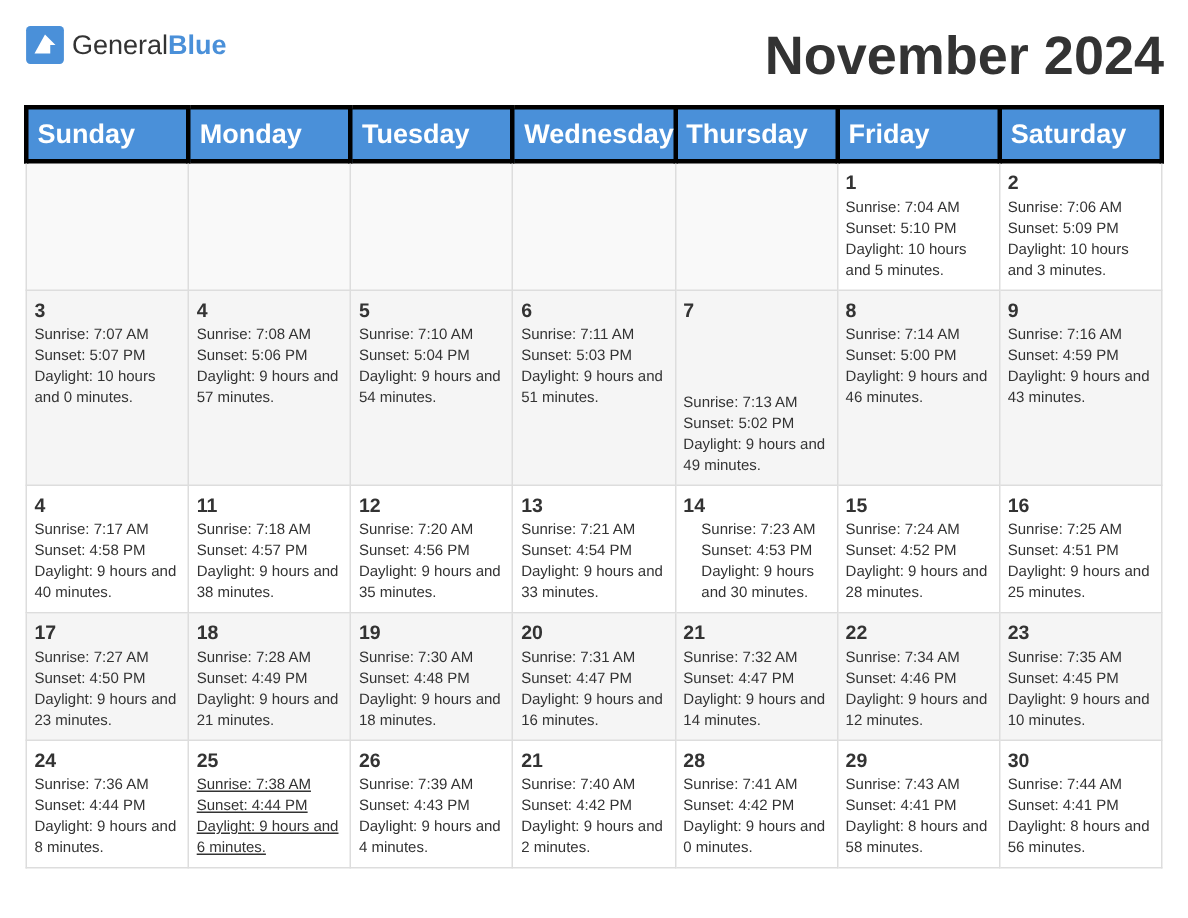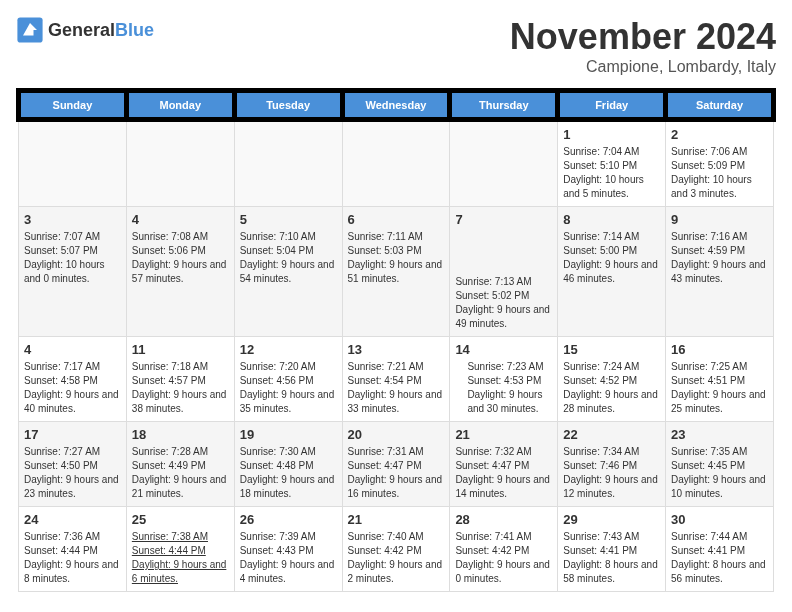--- a/index.html
+++ b/index.html
@@ -16,21 +16,21 @@
       align-items: flex-start;
       margin-bottom: 12px;
     }
     .logo {
       display: flex;
       align-items: center;
       gap: 4px;
     }
     .logo-text-general {
       font-size: 18px;
-      font-weight: bold;
+      font-weight: normal;
       color: #333;
     }
     .logo-text-blue {
       font-size: 18px;
       font-weight: bold;
       color: #4a90d9;
     }
     .logo-icon {
       width: 28px;
       height: 28px;
@@ -49,24 +49,24 @@
       color: #555;
     }
     table {
       width: 100%;
       border-collapse: collapse;
       table-layout: fixed;
     }
     thead tr th {
       background: #4a90d9;
       color: #fff;
-      text-align: center;
+      text-align: left;
       padding: 6px 6px;
-      font-size: 11px;
-      border: 5px solid #000000;
+      font-size: 18px;
+      border: 3px solid #000000;
     }
     tbody tr td {
       vertical-align: top;
       padding: 5px 5px;
       font-size: 10.5px;
       color: #333;
       border: 1px solid #ddd;
       height: 85px;
       background: #fff;
     }
@@ -96,21 +96,20 @@
     <svg class="logo-icon" viewBox="0 0 40 40">
       <rect x="2" y="2" width="36" height="36" rx="4" fill="#4a90d9"></rect>
       <polygon points="10,28 20,10 30,20 25,20 25,28" fill="white"></polygon>
     </svg>
     <div>
       <span class="logo-text-general">General</span><span class="logo-text-blue">Blue</span>
     </div>
   </div>
   <div class="title-area">
     <div class="month-title">November 2024</div>
-    <div class="location-title">Campione, Lombardy, Italy</div>
   </div>
 </div>
 
 <table>
   <thead>
     <tr>
     <th>Sunday</th>
         <th>Monday</th>
         <th>Tuesday</th>
         <th>Wednesday</th>
@@ -254,21 +253,21 @@
         </td>
         <td>
           <span class="day-num">21</span>
           <div class="day-info" style="white-space: pre-line;">Sunrise: 7:32 AM
 Sunset: 4:47 PM
 Daylight: 9 hours and 14 minutes.</div>
         </td>
         <td>
           <span class="day-num">22</span>
           <div class="day-info" style="white-space: pre-line;">Sunrise: 7:34 AM
-Sunset: 7:46 PM
+Sunset: 4:46 PM
 Daylight: 9 hours and 12 minutes.</div>
         </td>
         <td>
           <span class="day-num">23</span>
           <div class="day-info" style="white-space: pre-line;">Sunrise: 7:35 AM
 Sunset: 4:45 PM
 Daylight: 9 hours and 10 minutes.</div>
         </td>
       </tr>
       <tr>

